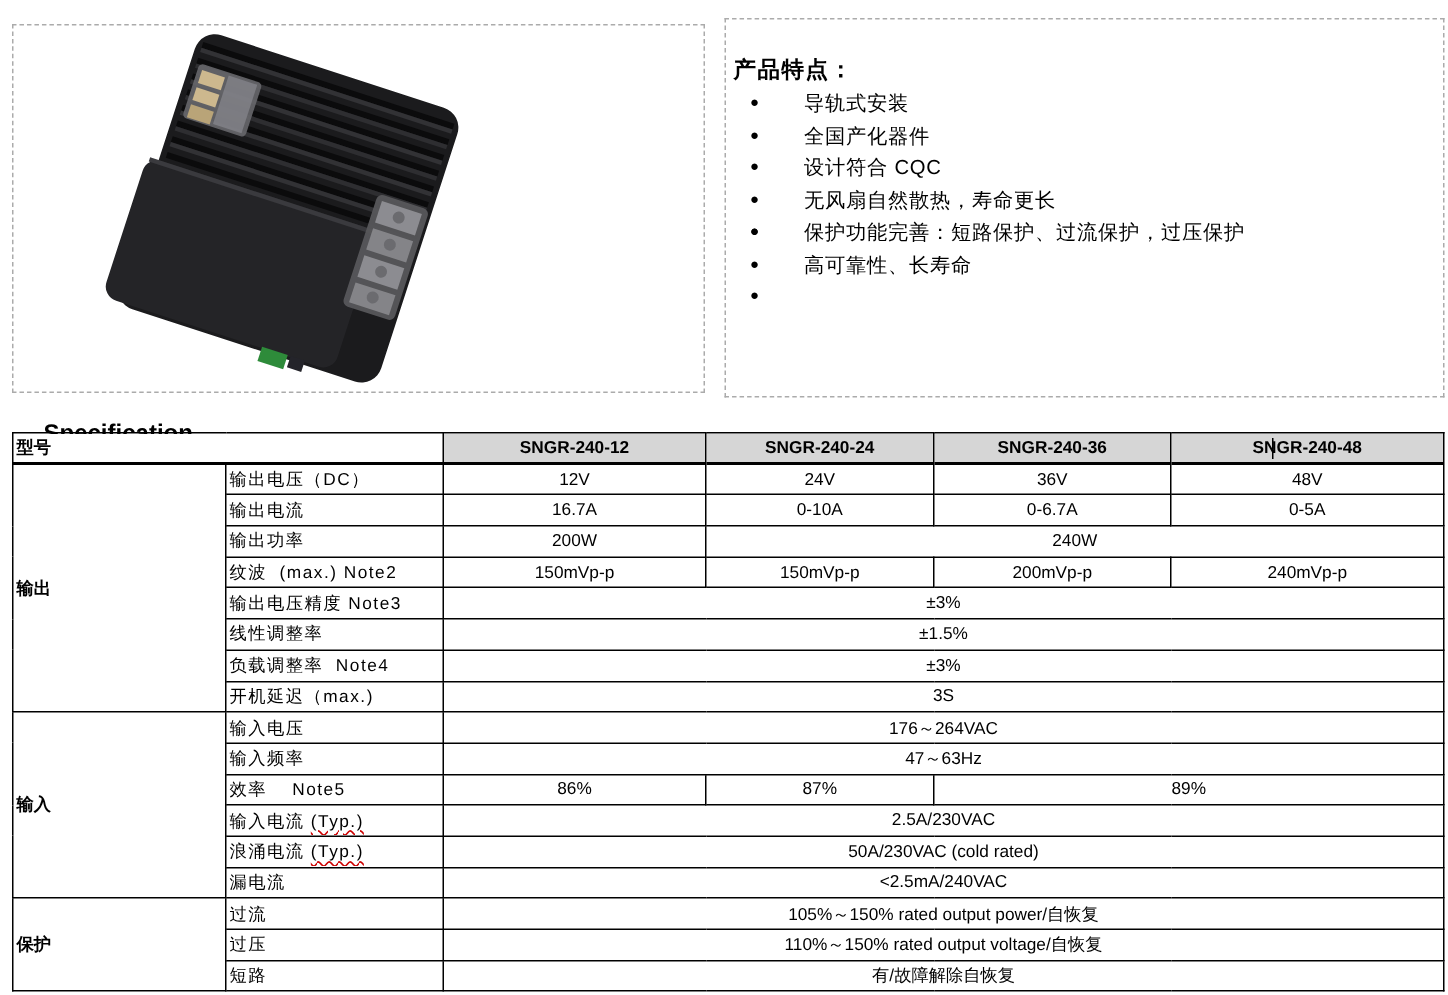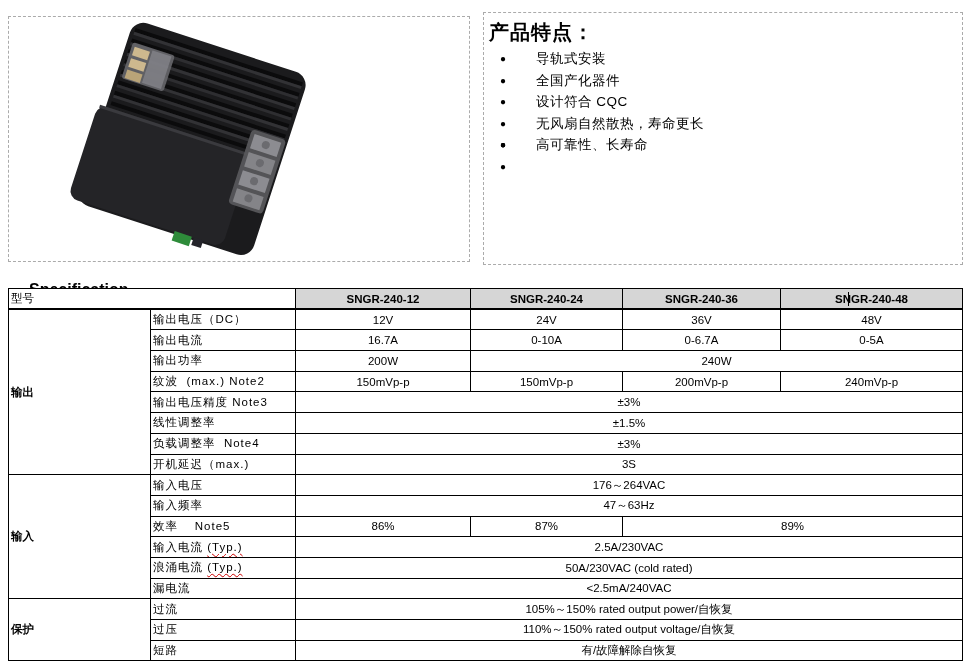--- a/index.html
+++ b/index.html
@@ -14,21 +14,21 @@
     position:absolute;left:8px;top:16px;width:462px;height:246px;
     border:1px dashed #ababab;box-sizing:border-box;overflow:hidden;
   }
   .right-box{
     position:absolute;left:483px;top:12px;width:480px;height:253px;
     border:1px dashed #ababab;box-sizing:border-box;overflow:hidden;
   }
   .product-svg{position:absolute;left:0;top:0;width:460px;height:244px;}
   
   .feat-title{
-    margin:6px 0 2px 5px;font-size:20px;font-weight:bold;letter-spacing:1px;
+    margin:24px 0 2px 5px;font-size:15px;font-weight:bold;letter-spacing:1px;
   }
   .feat-list{list-style:none;margin:0;padding:0;}
   .feat-list li{
     position:relative;padding-left:52px;font-size:13.5px;line-height:21.5px;
     letter-spacing:0.5px;
   }
   .blt{position:absolute;left:16px;top:0;font-size:10px;}
   .apps-title{margin-top:14px;}
   
   .spec-heading{
@@ -39,21 +39,21 @@
   table.spec{
     position:absolute;left:8px;top:288px;width:954px;
     border-collapse:collapse;table-layout:fixed;
     border:1.5px solid #000;
   }
   table.spec tr{height:20.7px;}
   table.spec td{
     border:1px solid #000;padding:0 2px;overflow:hidden;
     font-size:11.5px;vertical-align:middle;box-sizing:border-box;
   }
-  td.model-label{font-size:13px;font-weight:normal;padding-left:5px;background:#fff;}
+  td.model-label{font-size:13px;font-weight:bold;padding-left:5px;background:#fff;}
   td.model{
     background:#d6d6d6;font-weight:bold;font-size:13.5px;text-align:center;margin-top:44px;
   }
   tr.hdr td{border-bottom:2px solid #000;}
   td.grp{font-size:15px;font-weight:bold;padding-left:5px;background:#fff;}
   td.lbl{
     font-size:10px;padding-left:6px;letter-spacing:1px;white-space:pre;margin-top:35px;
   }
   td.val{text-align:center;}
   .sq{
@@ -117,21 +117,21 @@
 </div>
 
 <div class="right-box">
   <div class="feat-title">产品特点：</div>
   <ul class="feat-list">
     <li><span class="blt">●</span><span>导轨式安装</span></li>
     <li><span class="blt">●</span><span>全国产化器件</span></li>
     <li><span class="blt">●</span><span>设计符合 CQC</span></li>
     <li><span class="blt">●</span><span>无风扇自然散热，寿命更长</span></li>
     <li><span class="blt">●</span></li>
-    <li><span class="blt">●</span></li>
+    <li><span class="blt">●</span><span>保护功能完善：短路保护、过流保护，过压保护</span></li>
     <li><span class="blt">●</span><span>高可靠性、长寿命</span></li>
   </ul>
   <ul class="feat-list">
     <li><span class="blt">●</span></li>
   </ul>
 </div>
 
 <h2 class="spec-heading">Specification</h2>
 
 <table class="spec">

